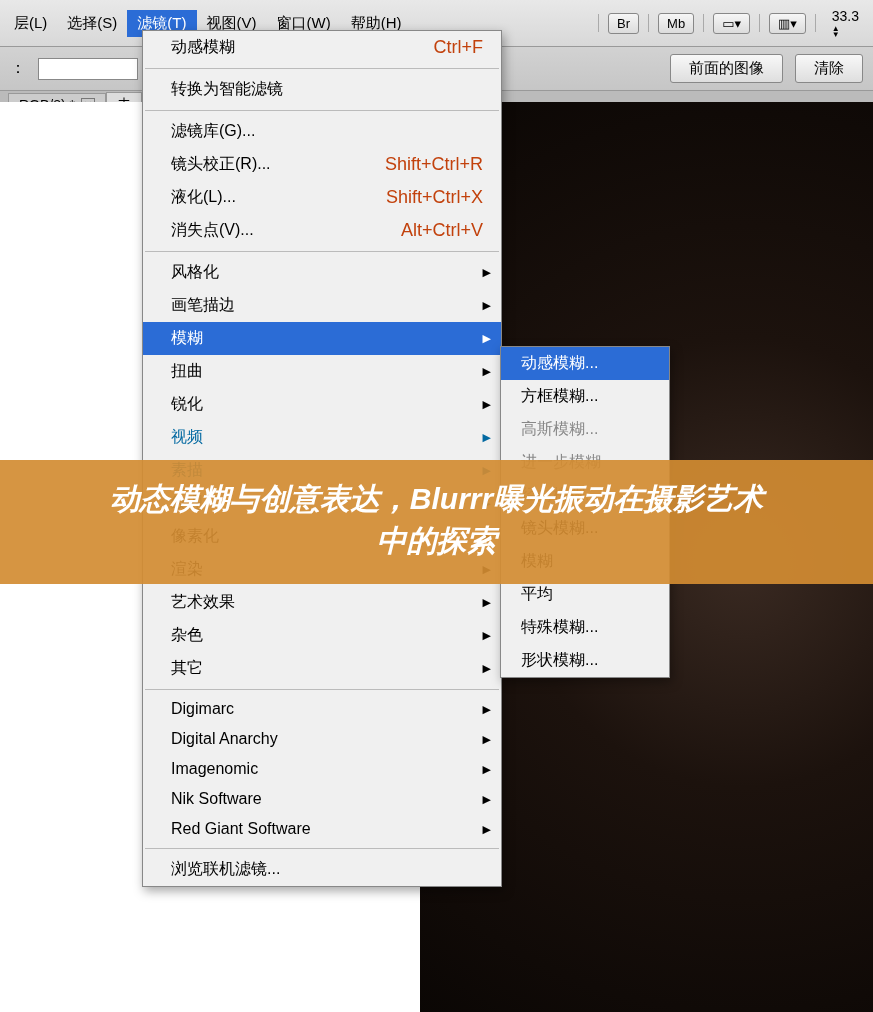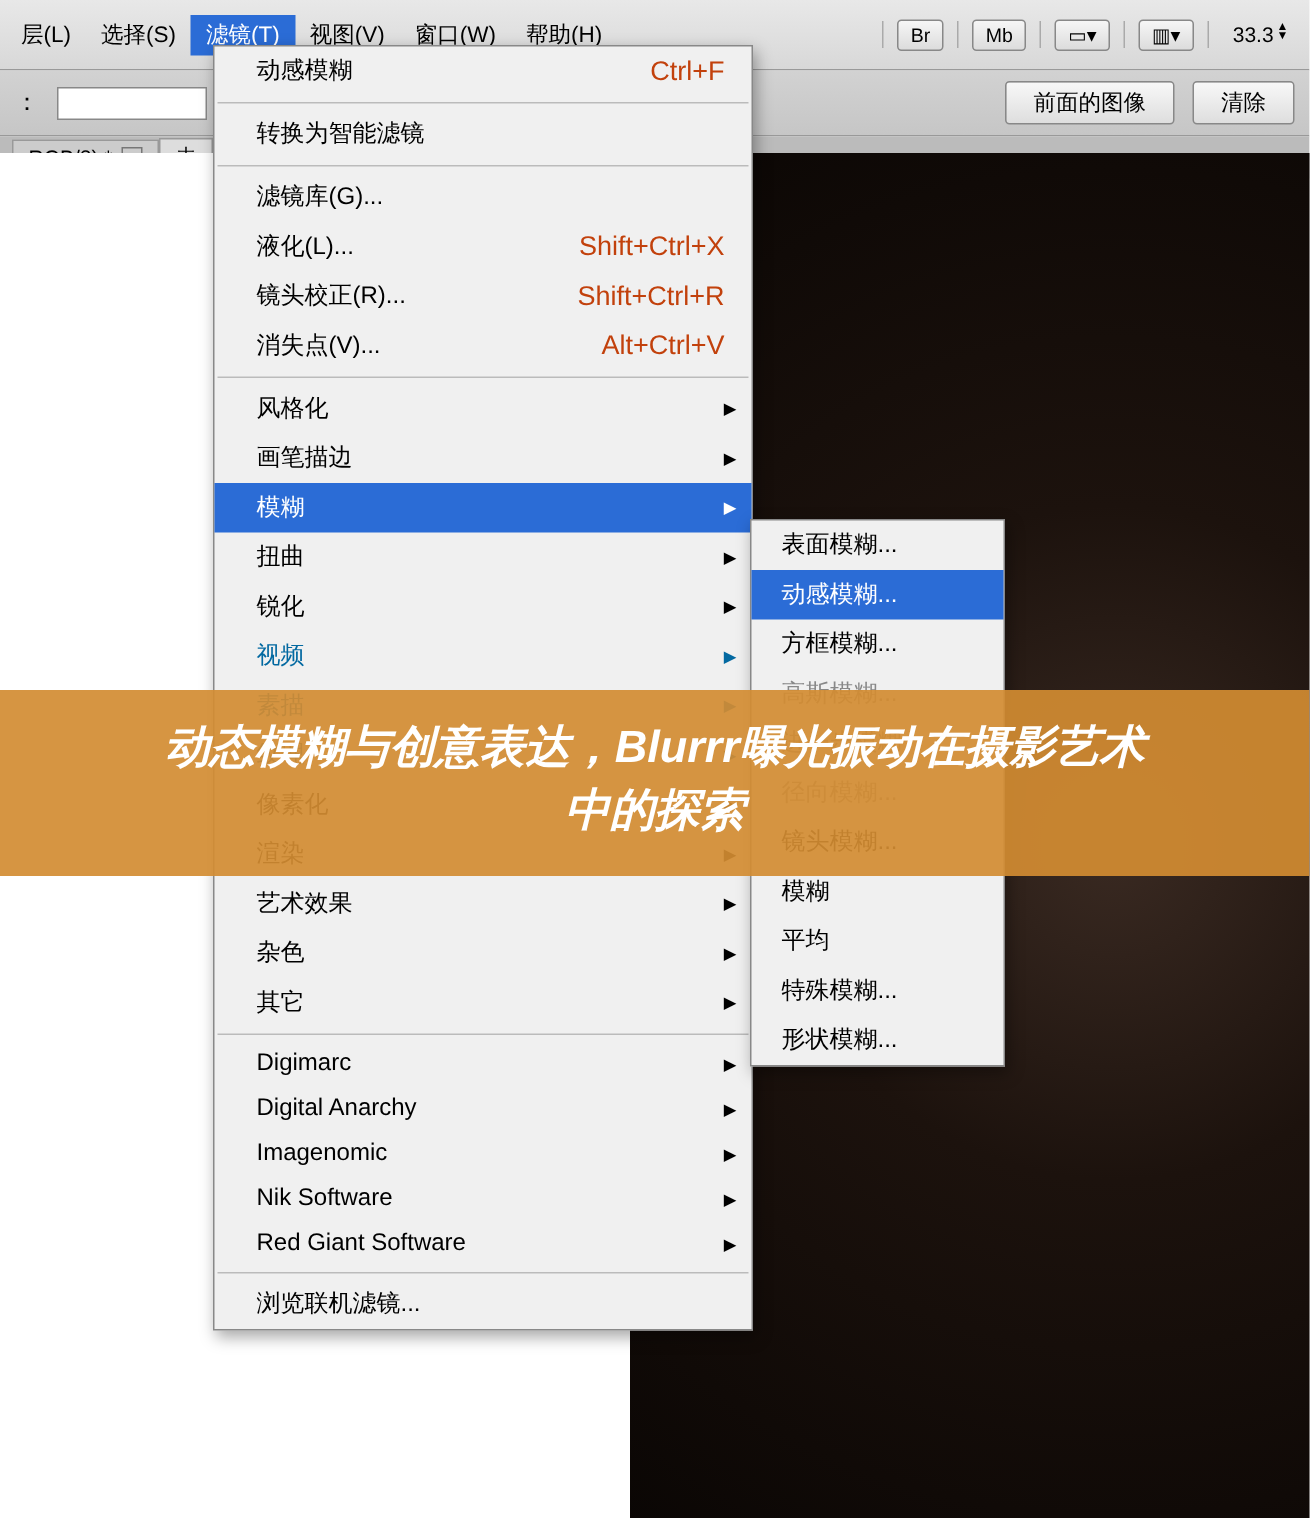--- a/index.html
+++ b/index.html
@@ -4,21 +4,21 @@
 <style>
 * { margin: 0; padding: 0; box-sizing: border-box; font-family: "Microsoft YaHei", "SimSun", sans-serif; }
 body { width: 873px; height: 1012px; background: #fff; overflow: hidden; position: relative; }
 
 .menubar { height: 47px; background: linear-gradient(#e8e8e8, #d8d8d8); display: flex; align-items: center; padding: 0 4px; border-bottom: 1px solid #999; font-size: 15px; }
 .menubar .mi { padding: 4px 10px; cursor: default; }
 .menubar .mi.active { background: #2b6cd6; color: #fff; }
 .menubar .spacer { flex: 1; }
 .toolbtn { background: linear-gradient(#f6f6f6,#dcdcdc); border: 1px solid #888; border-radius: 3px; padding: 2px 8px; margin: 0 3px; font-size: 13px; min-width: 28px; text-align: center; }
 .toolsep { width: 1px; height: 18px; background: #aaa; margin: 0 6px; }
-.zoom { display: flex; align-items: flex-start; gap: 2px; margin: 0 10px; font-size: 14px; }
+.zoom { display: flex; align-items: flex-start; gap: 2px; margin: 0 10px; font-size: 14px; flex-direction: column; }
 .zoom .arrows { display:flex; flex-direction:column; line-height:6px; font-size:8px; }
 
 .optbar { height: 44px; background: linear-gradient(#d2d2d2,#c6c6c6); display: flex; align-items: center; padding: 0 10px; gap: 12px; border-bottom: 1px solid #999; }
 .optbar input { height: 22px; width: 100px; border: 1px solid #888; background: #fff; padding: 0 4px; }
 .optbar .btn { background: linear-gradient(#f8f8f8,#dedede); border: 1px solid #888; border-radius: 3px; padding: 4px 18px; font-size: 15px; }
 
 .doctab { height: 28px; background: #bbb; display: flex; align-items: center; padding: 0 8px; font-size: 14px; }
 .doctab .tab { background: #ccc; padding: 3px 10px; border: 1px solid #999; display: flex; align-items: center; gap: 6px; }
 .doctab .tabstub { background: #ddd; padding: 3px 10px; border: 1px solid #999; }
 .doctab .x { font-size: 11px; border: 1px solid #777; width: 14px; height: 14px; display:flex; align-items:center; justify-content:center; }
@@ -101,28 +101,28 @@
       </div>
       <div class="sep"></div>
       <div class="row">
         <span class="lbl">转换为智能滤镜</span>
       </div>
       <div class="sep"></div>
       <div class="row">
         <span class="lbl">滤镜库(G)...</span>
       </div>
       <div class="row">
+        <span class="lbl">镜头校正(R)...</span>
+        <span class="sc">Shift+Ctrl+R</span>
+      </div>
+      <div class="row">
         <span class="lbl">液化(L)...</span>
         <span class="sc">Shift+Ctrl+X</span>
       </div>
       <div class="row">
-        <span class="lbl">镜头校正(R)...</span>
-        <span class="sc">Shift+Ctrl+R</span>
-      </div>
-      <div class="row">
         <span class="lbl">消失点(V)...</span>
         <span class="sc">Alt+Ctrl+V</span>
       </div>
       <div class="sep"></div>
       <div class="row">
         <span class="lbl">风格化</span>
         <span class="arrow">▶</span>
       </div>
       <div class="row">
         <span class="lbl">画笔描边</span>
@@ -195,21 +195,20 @@
       </div>
       <div class="sep"></div>
       <div class="row">
         <span class="lbl">浏览联机滤镜...</span>
       </div>
     </div>
 </div>
 
 <div class="submenu">
   <div id="sm">
-      <div class="row">表面模糊...</div>
       <div class="row sel">动感模糊...</div>
       <div class="row">方框模糊...</div>
       <div class="row dis">高斯模糊...</div>
       <div class="row dis">进一步模糊</div>
       <div class="row dis">径向模糊...</div>
       <div class="row">镜头模糊...</div>
       <div class="row">模糊</div>
       <div class="row">平均</div>
       <div class="row">特殊模糊...</div>
       <div class="row">形状模糊...</div>

